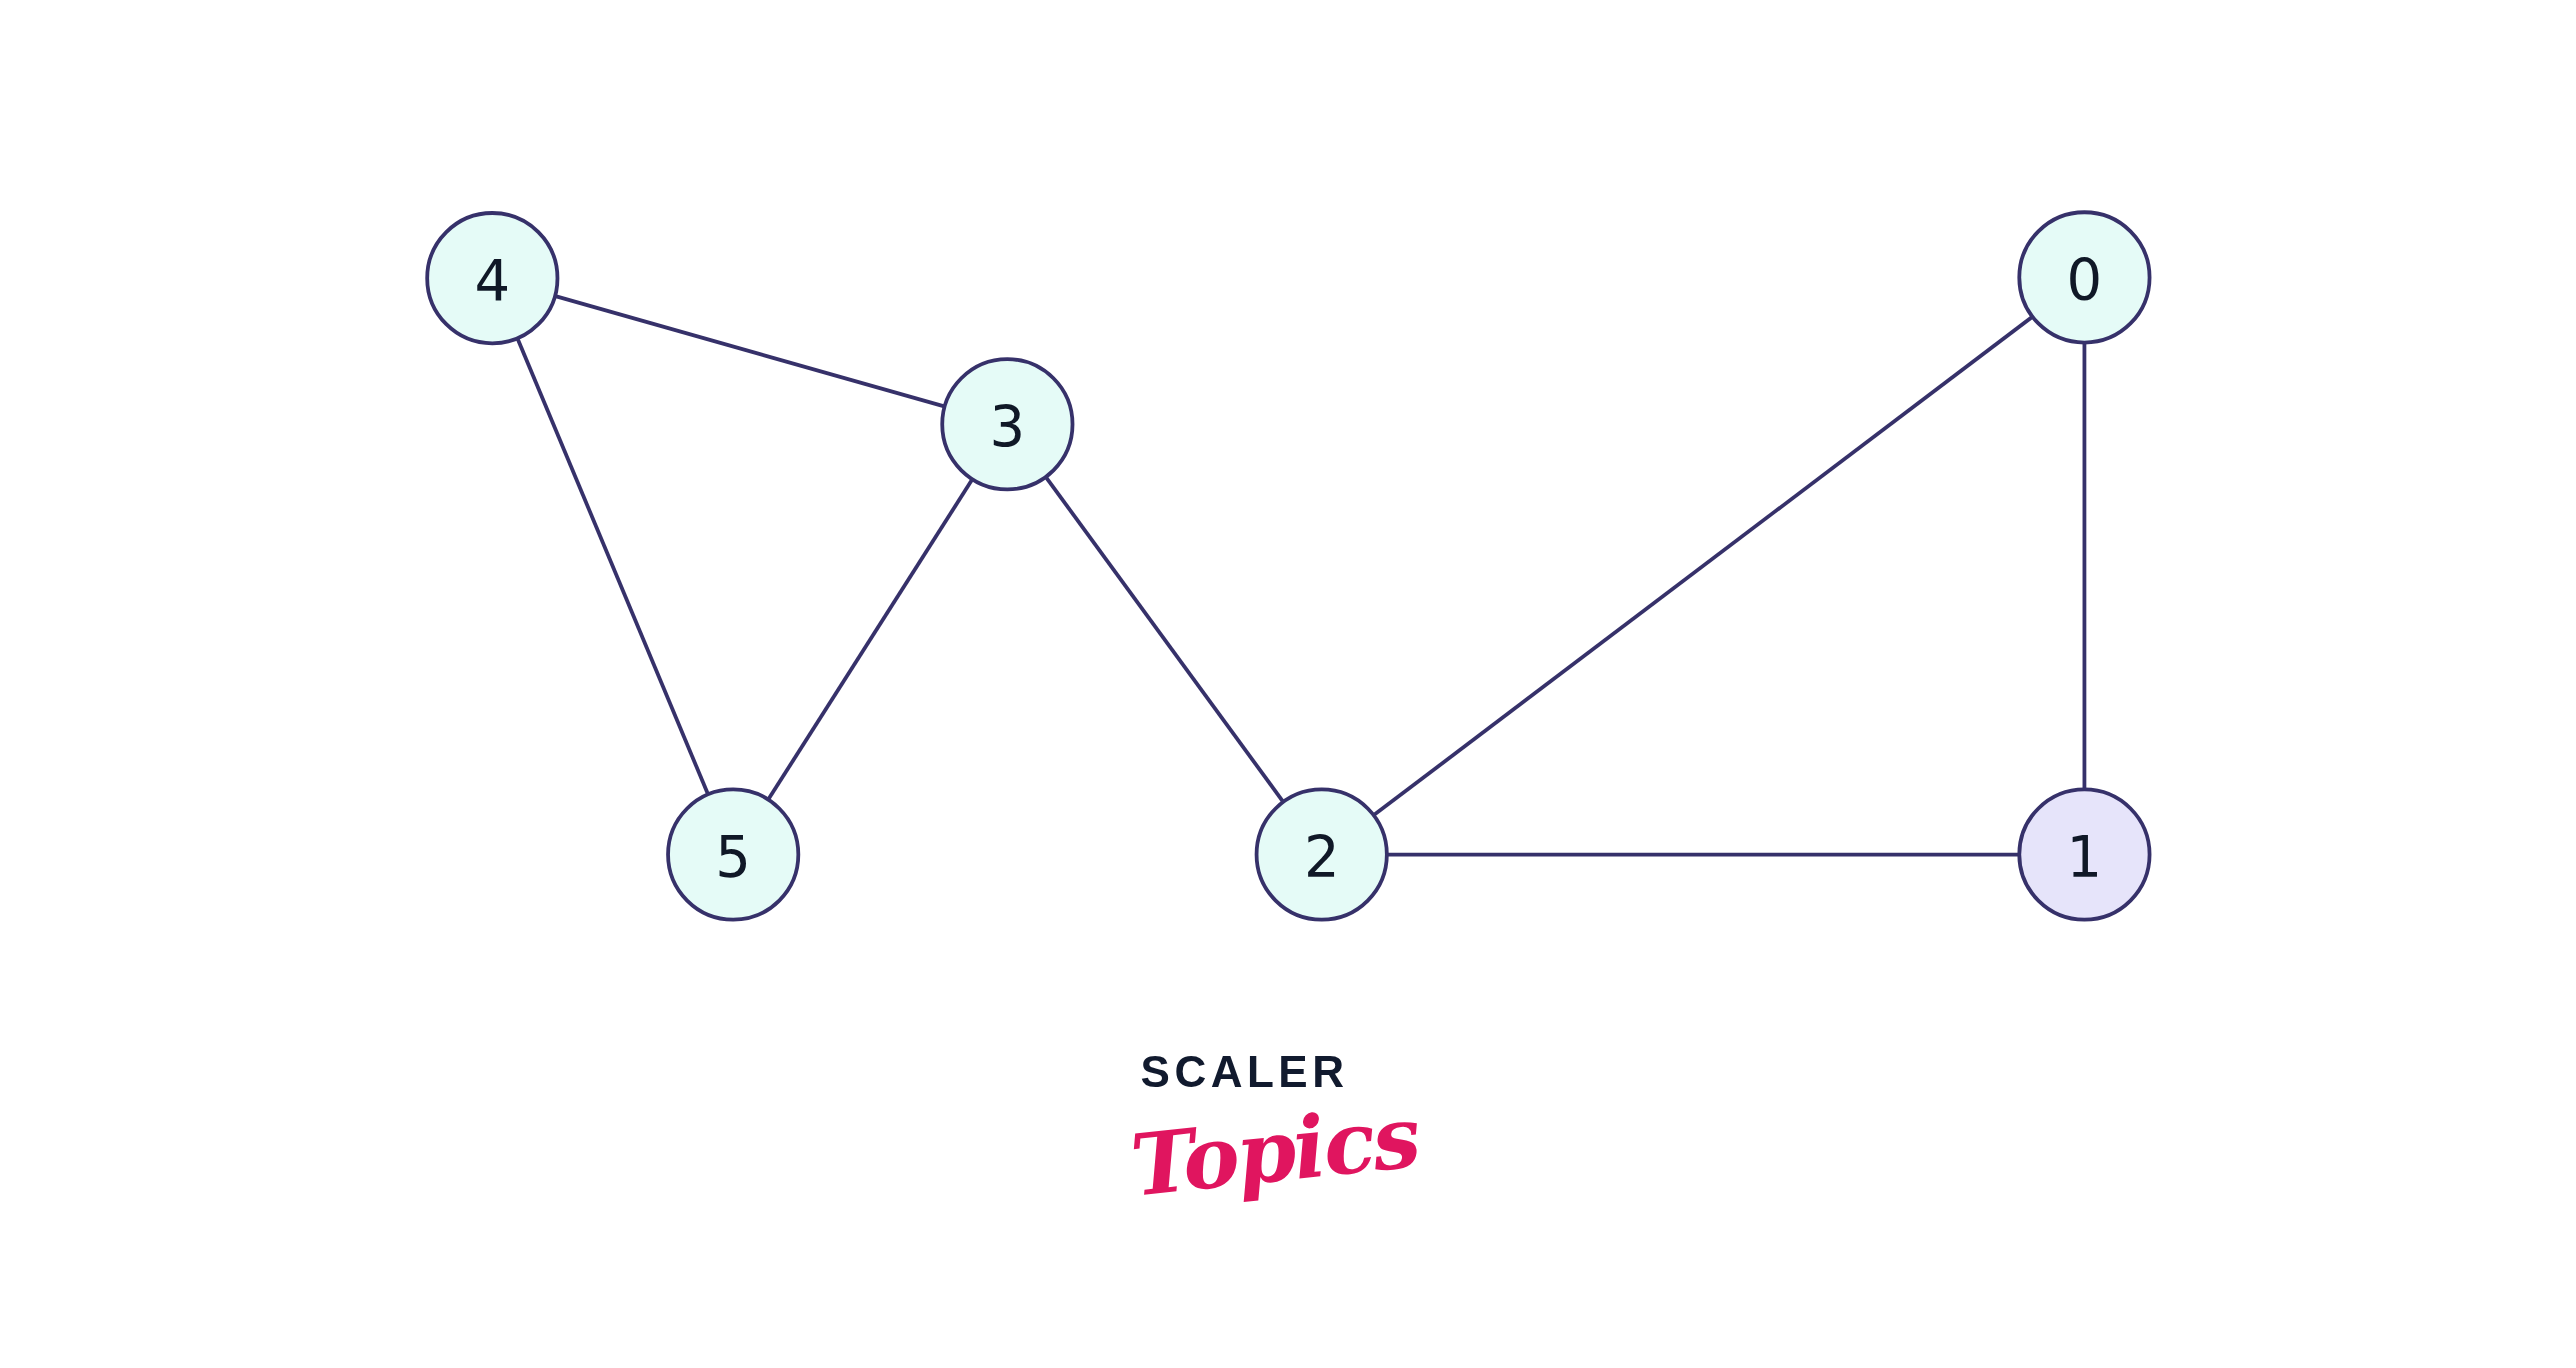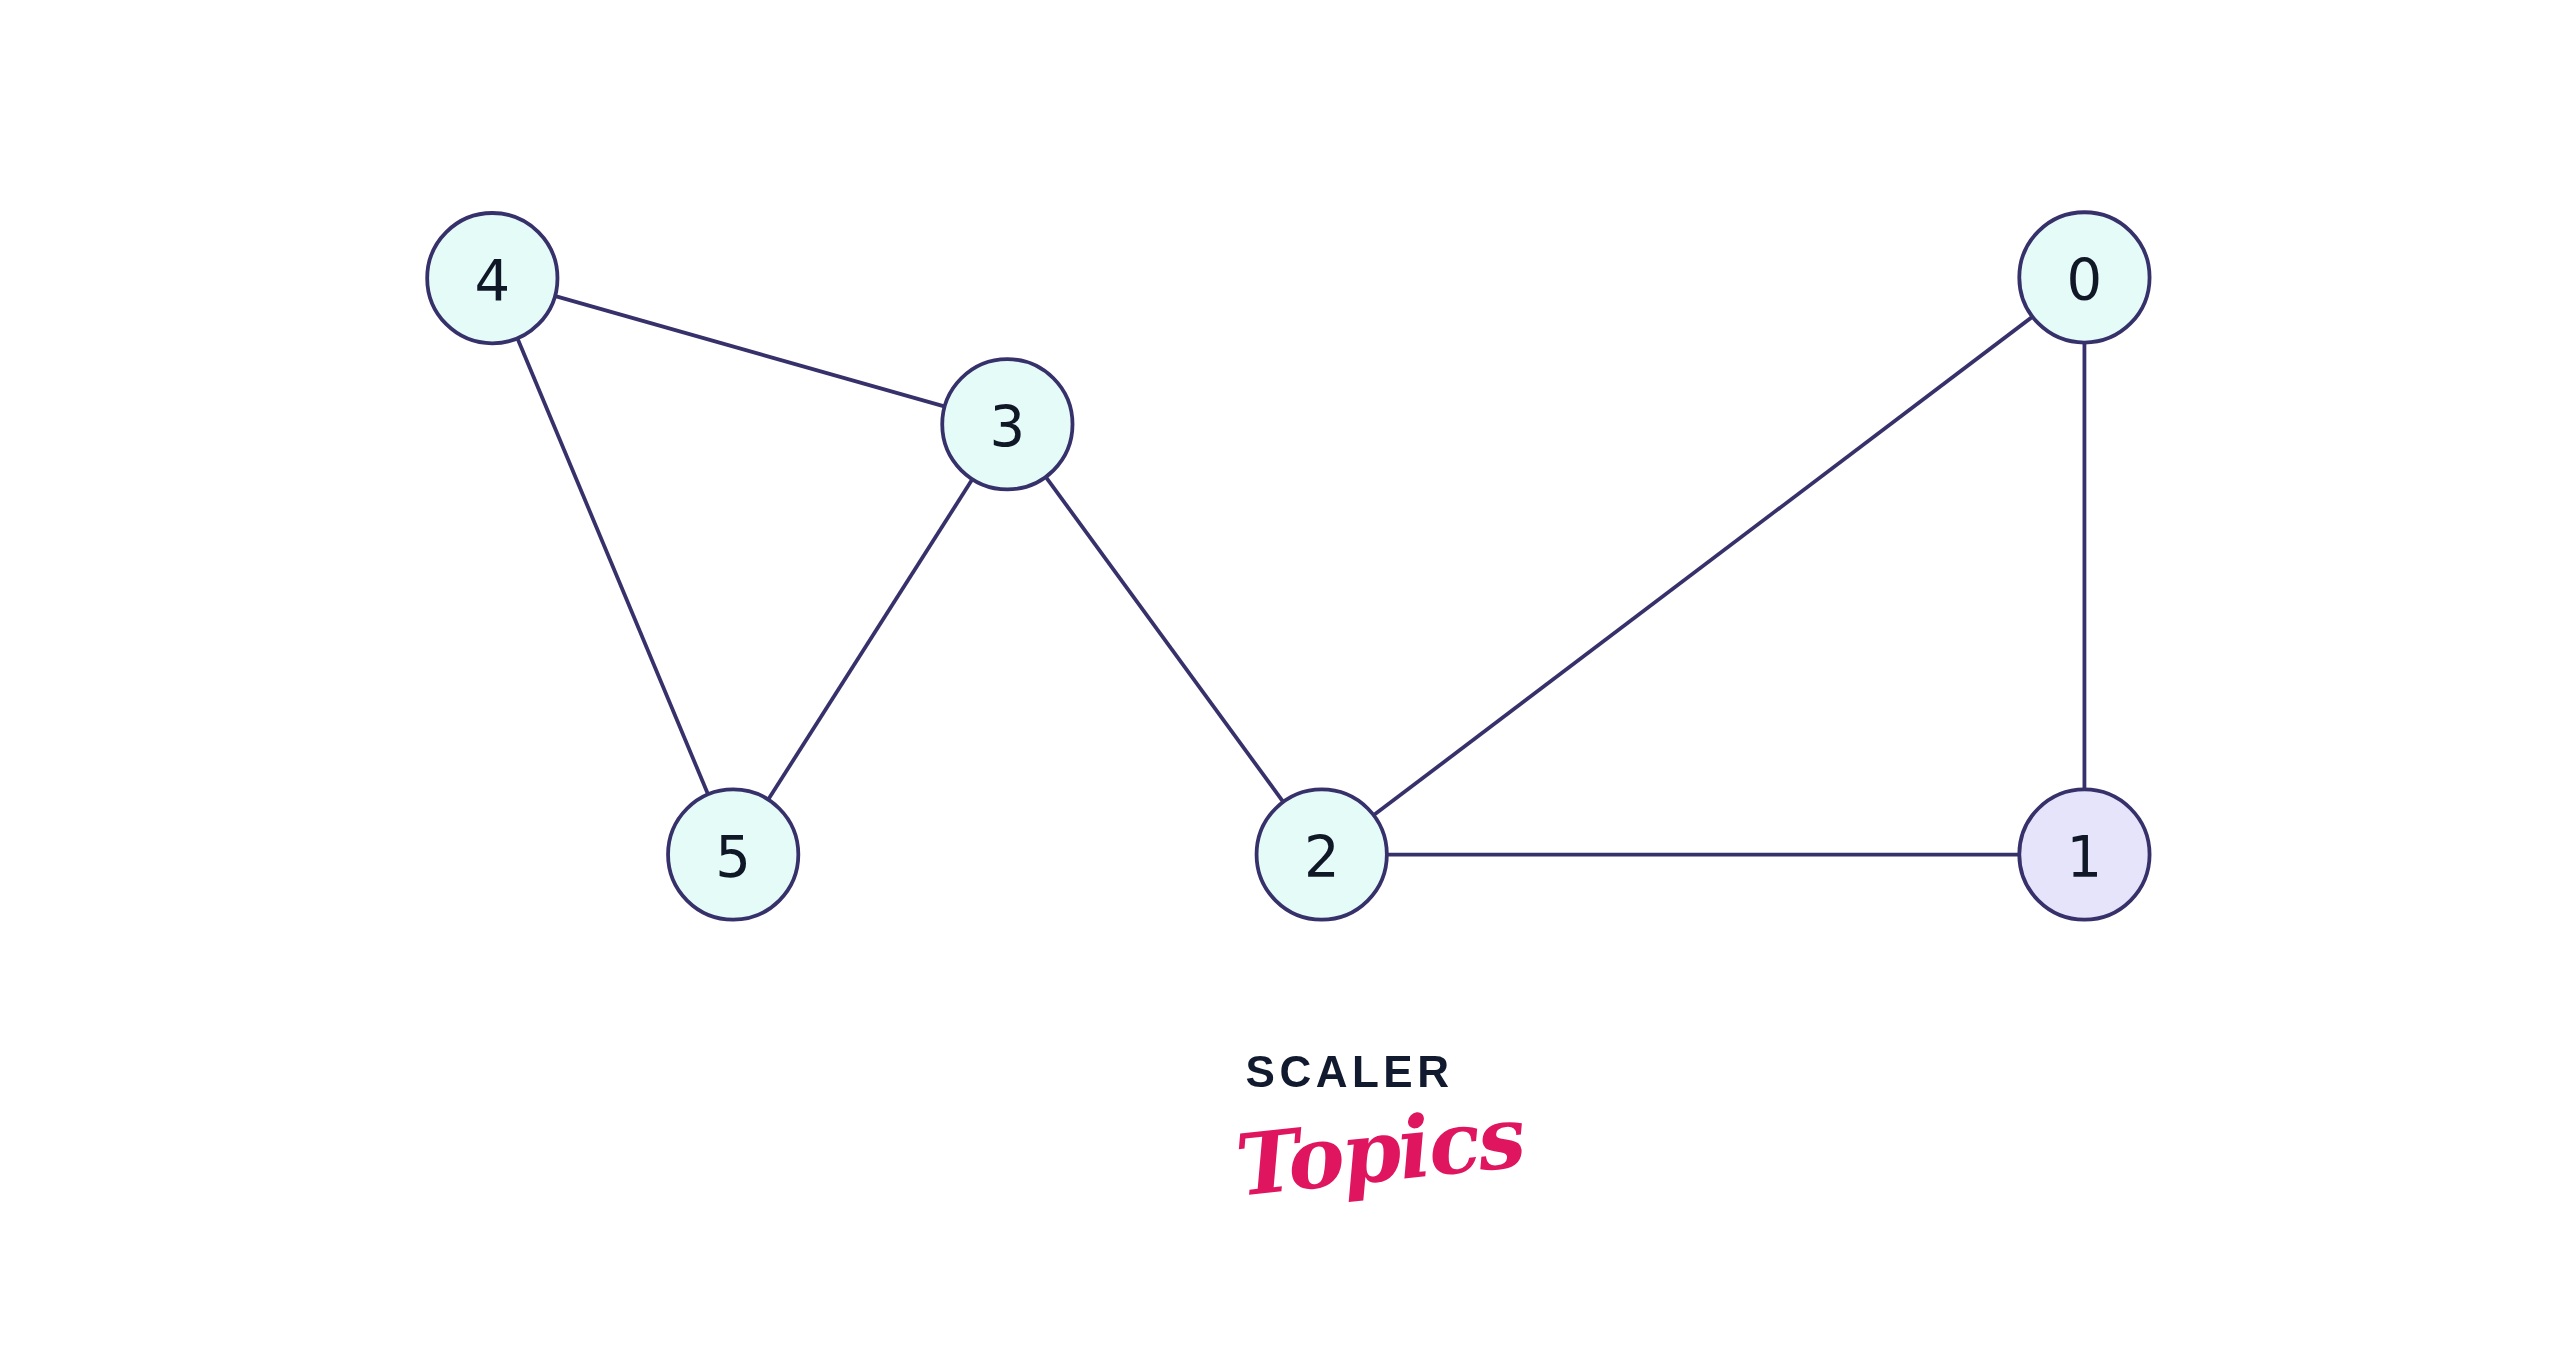--- a/index.html
+++ b/index.html
@@ -48,21 +48,21 @@
     font-family: "DejaVu Sans", sans-serif;
     font-size: 74px;
     font-weight: 400;
     text-anchor: middle;
     dominant-baseline: central;
   }
 
   
   #brand-logo {
     position: absolute;
-    left: 1236px;
+    left: 1131px;
     top: 1048px;
     width: 227px;
     height: 189px;
     text-align: center;
     user-select: none;
   }
 
   #brand-wordmark {
     font-family: "Liberation Sans", sans-serif;
     font-weight: bold;

